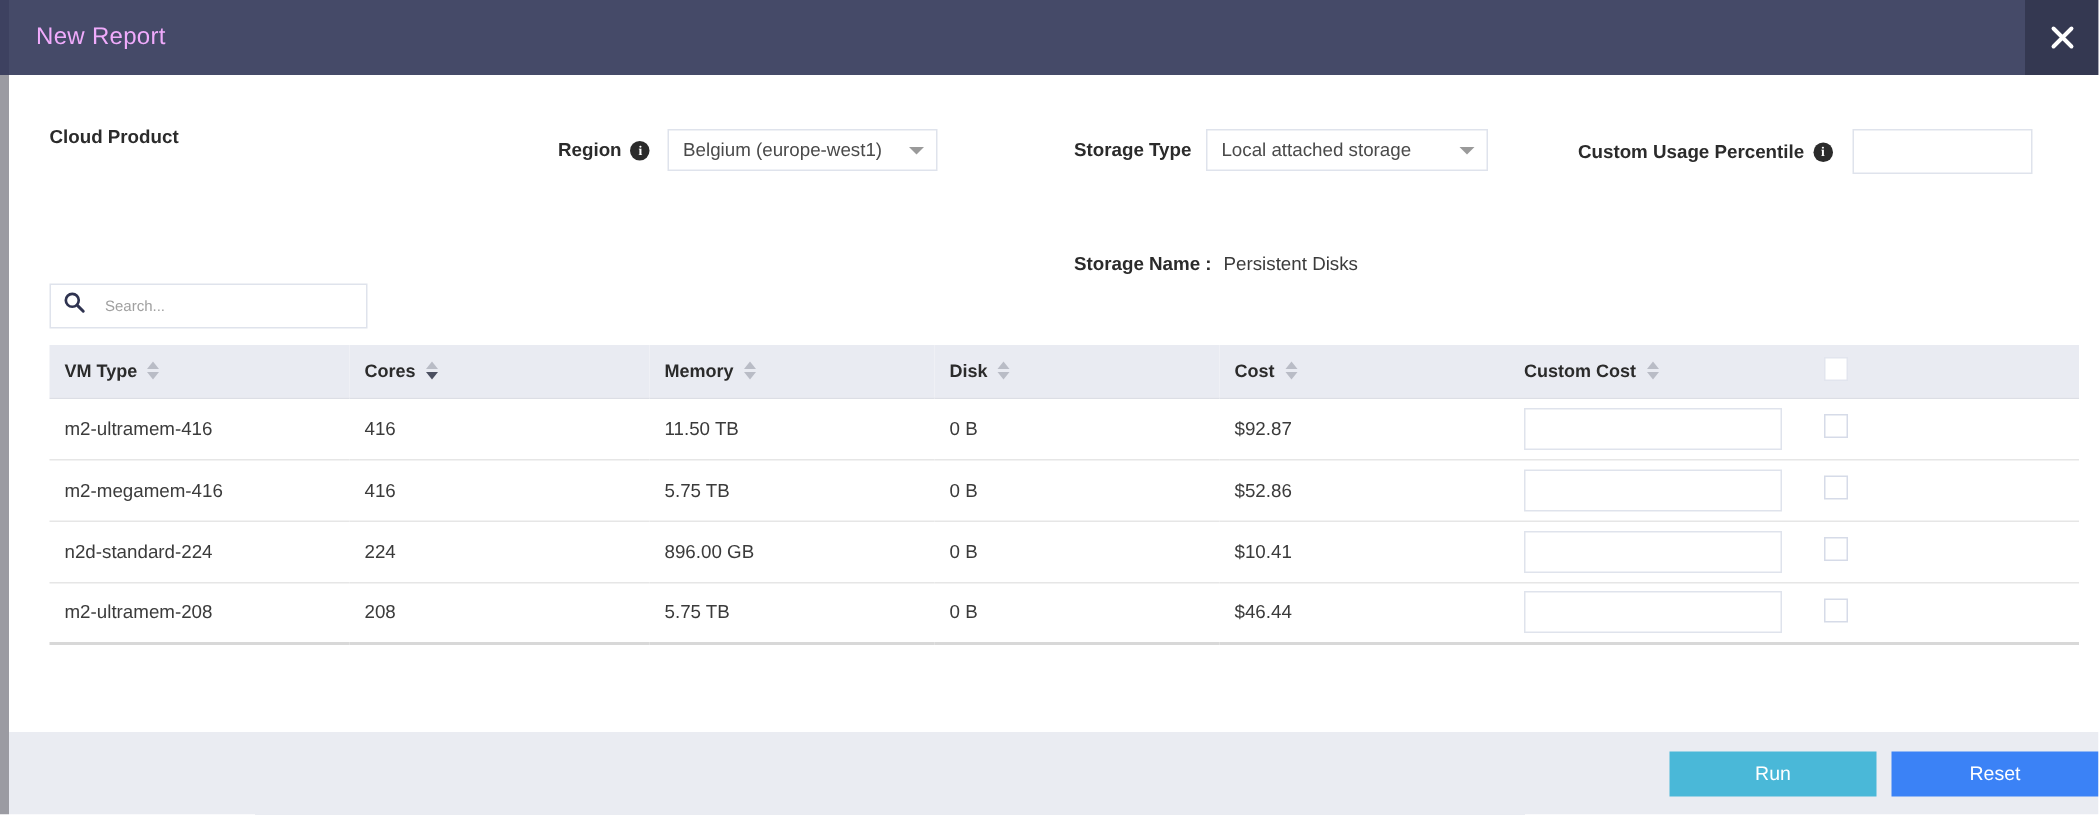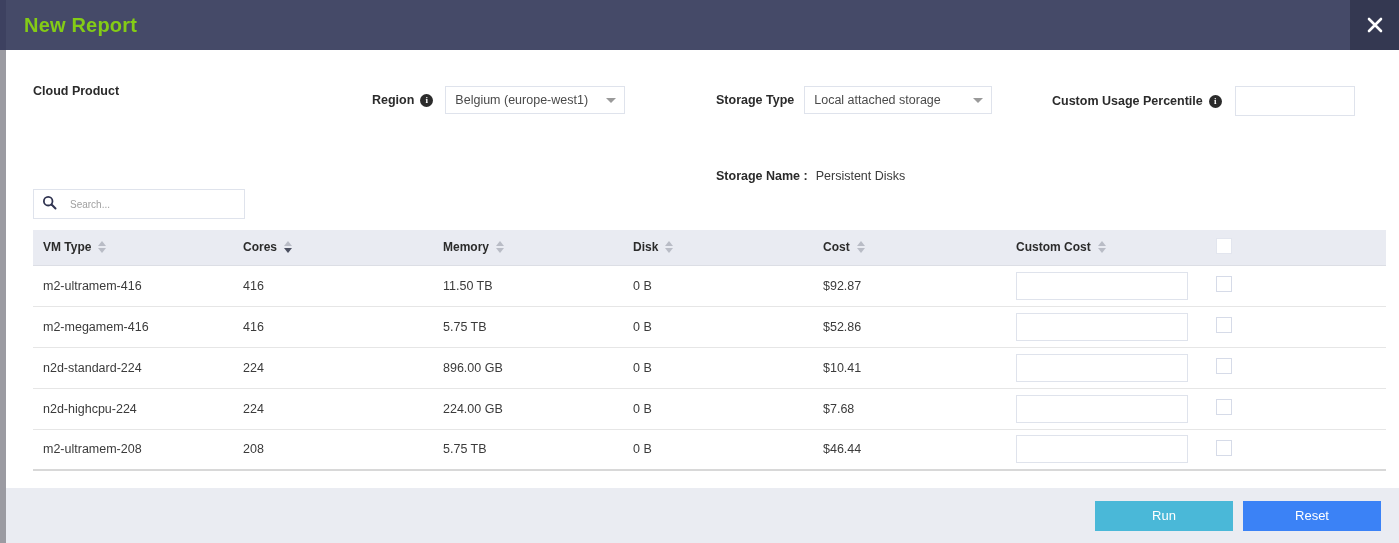--- a/index.html
+++ b/index.html
@@ -38,23 +38,23 @@
   
   .modal-header {
     position: absolute;
     left: 6px; top: 0;
     width: 1393px; height: 50px;
     background: #454a68;
     display: flex;
     align-items: center;
   }
   .modal-title {
-    color: #84cc16;
-    font-size: 20px;
-    font-weight: 700;
+    color: #f0abfc;
+    font-size: 16px;
+    font-weight: 400;
     padding-left: 18px;
     letter-spacing: .2px;
   }
   .close-btn {
     position: absolute;
     right: 0; top: 0;
     width: 49px; height: 50px;
     background: #343851;
     display: flex;
     align-items: center;
@@ -260,21 +260,20 @@
 
   
   .modal-footer {
     position: absolute;
     left: 6px; top: 488px;
     width: 1393px; height: 55px;
     background: #eaecf2;
     display: flex;
     align-items: center;
     justify-content: flex-end;
-    padding-right: 18px;
     gap: 10px;
   }
   .btn {
     width: 138px; height: 30px;
     border: none;
     color: #ffffff;
     font-size: 13px;
     font-family: "Liberation Sans", sans-serif;
     cursor: pointer;
   }
@@ -453,33 +452,20 @@
             <td>0 B</td>
             <td>$10.41</td>
             <td>
               <input class="cell-input" type="text" value="" style="">
             </td>
             <td>
               <span class="cbx"></span>
             </td>
           </tr>
           <tr>
-            <td>n2d-highcpu-224</td>
-            <td>224</td>
-            <td>224.00 GB</td>
-            <td>0 B</td>
-            <td>$7.68</td>
-            <td>
-              <input class="cell-input" type="text" value="" style="">
-            </td>
-            <td>
-              <span class="cbx"></span>
-            </td>
-          </tr>
-          <tr>
             <td>m2-ultramem-208</td>
             <td>208</td>
             <td>5.75 TB</td>
             <td>0 B</td>
             <td>$46.44</td>
             <td>
               <input class="cell-input" type="text" value="" style="">
             </td>
             <td>
               <span class="cbx"></span>

